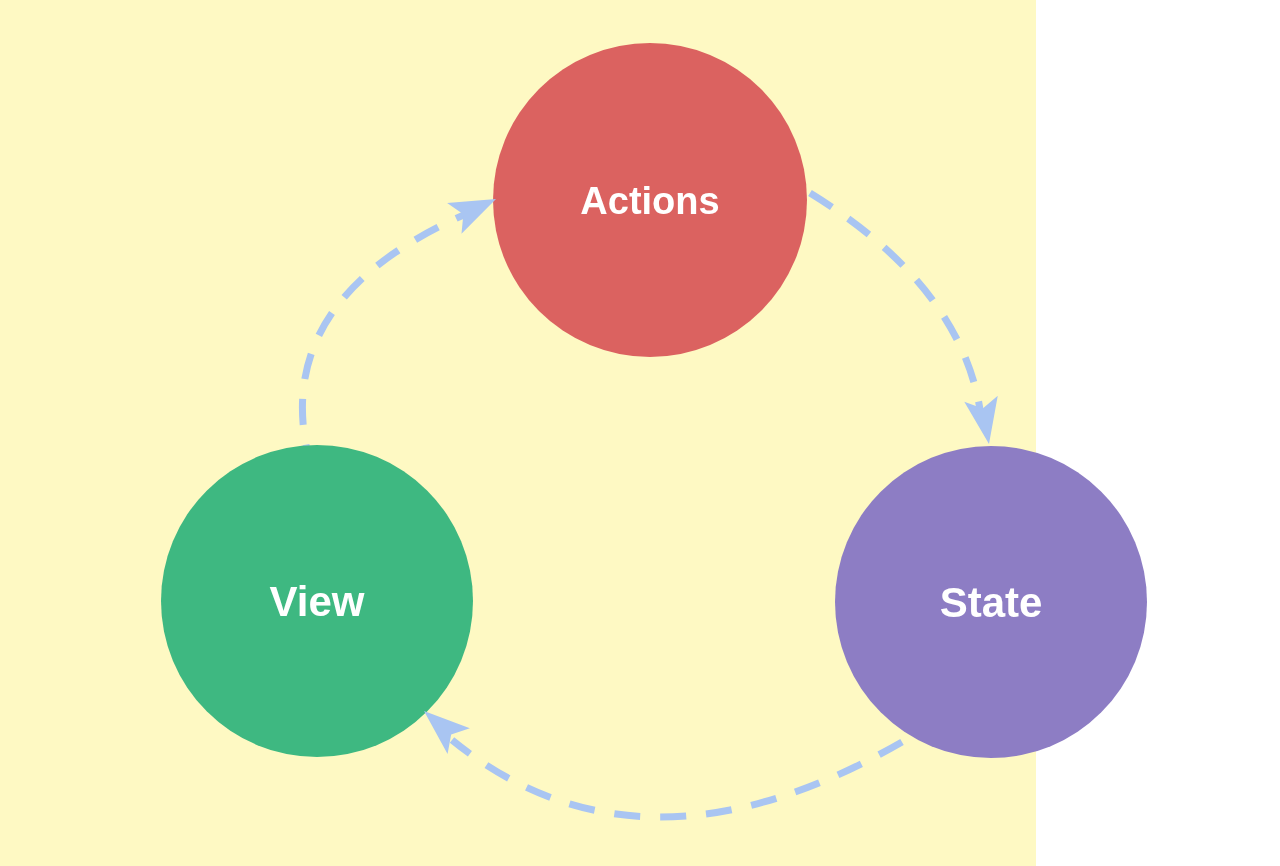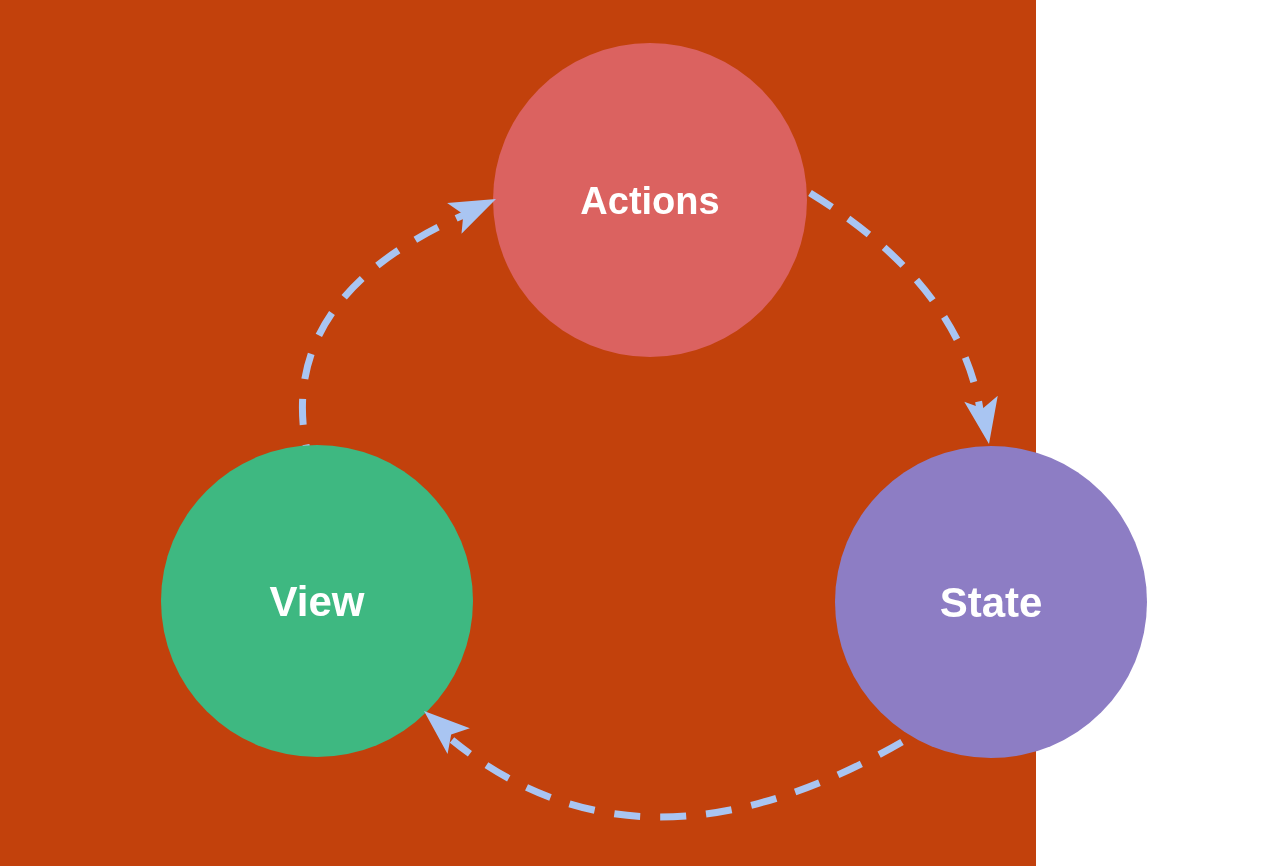--- a/index.html
+++ b/index.html
@@ -8,21 +8,21 @@
     background: #ffffff;
     width: 1280px;
     height: 866px;
     overflow: hidden;
     font-family: "Liberation Sans", sans-serif;
   }
   .stage {
     position: relative;
     width: 1036px;
     height: 866px;
-    background: #c2410c;
+    background: #fef9c3;
   }
   svg { display: block; }
   .node-label {
     font-family: "Liberation Sans", "DejaVu Sans", sans-serif;
     font-weight: 700;
     fill: #ffffff;
   }
   .label-actions { font-size: 38px; }
   .label-state   { font-size: 42px; }
   .label-view    { font-size: 42px; }

